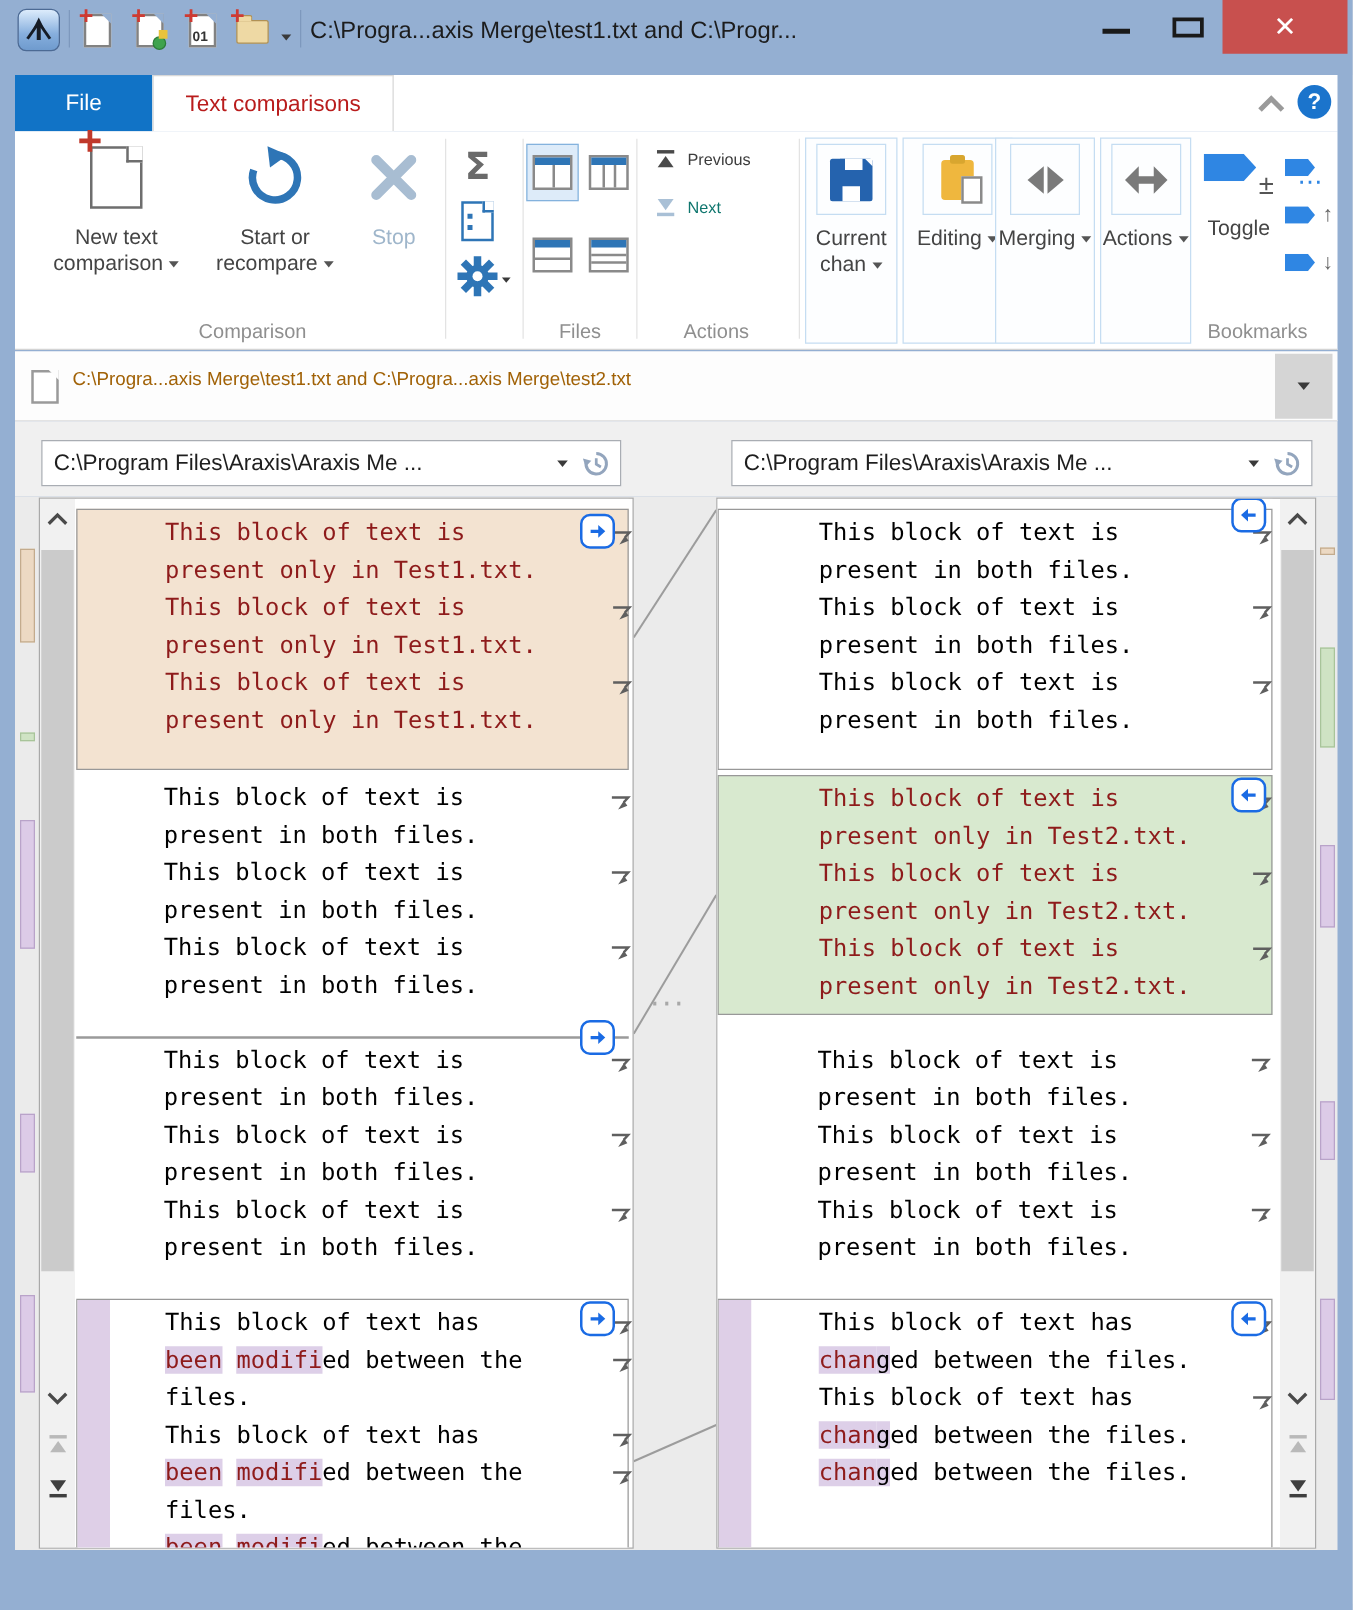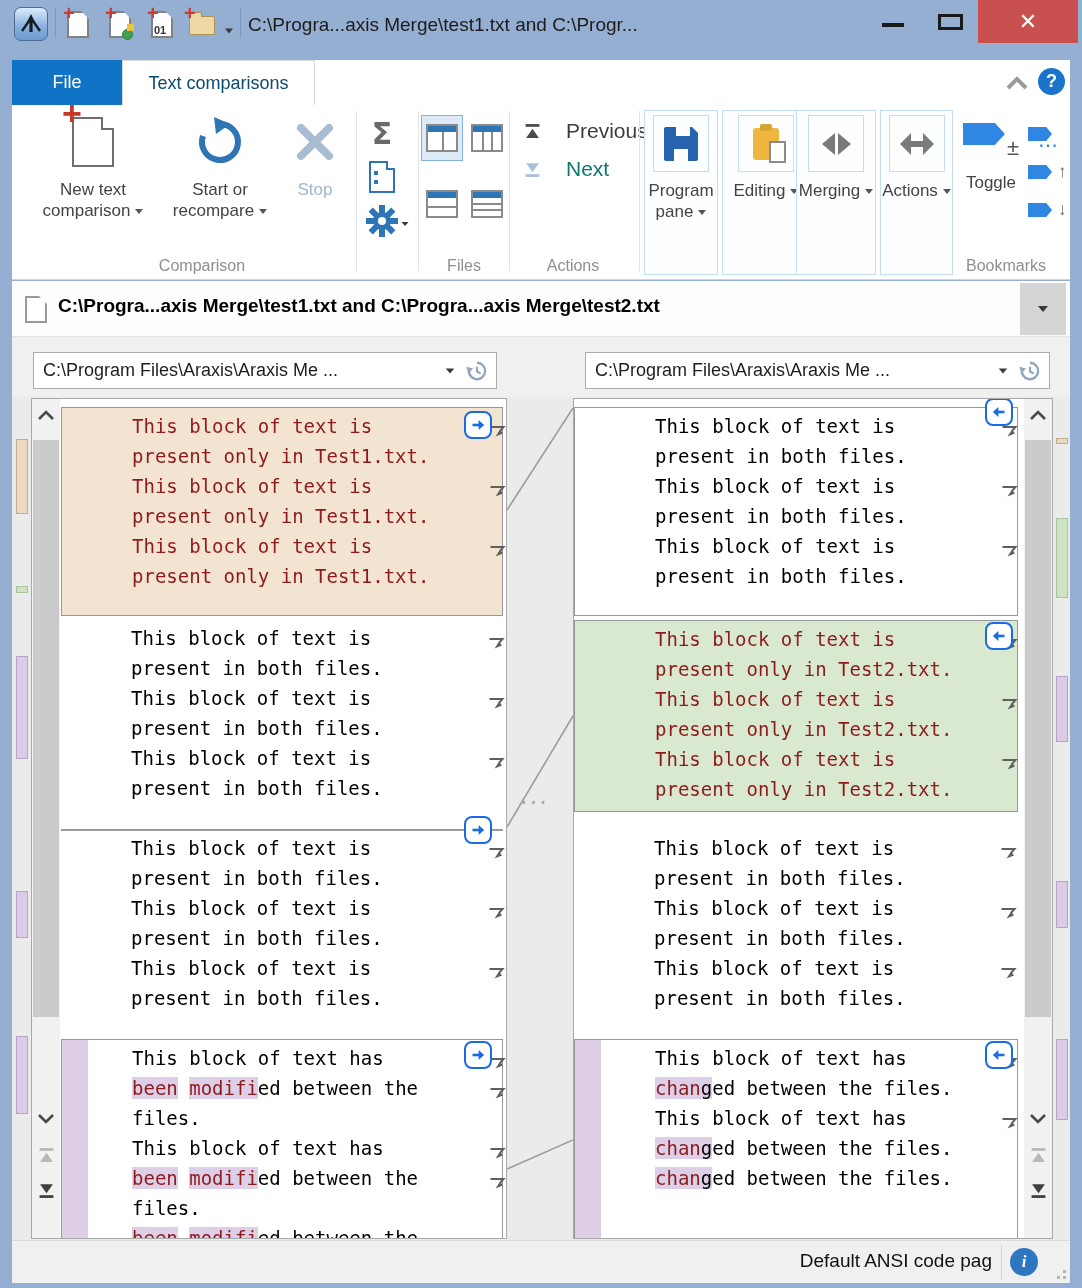--- a/index.html
+++ b/index.html
@@ -28,21 +28,21 @@
   .win-title { position:absolute; left:248px; top:14px; font-size:19px; color:#1c1c1c; white-space:nowrap; }
   .btn-min { position:absolute; left:882px; top:23px; width:22px; height:4px; background:#1a1a1a; }
   .btn-max { position:absolute; left:938px; top:14px; width:25px; height:16px; border:3px solid #1a1a1a; background:transparent; }
   .btn-close { position:absolute; left:978px; top:0; width:100px; height:43px; background:#c8504e; color:#fff;
                display:flex; align-items:center; justify-content:center; font-size:22px; }
 
   
   .tabrow { position:absolute; left:12px; top:60px; width:1058px; height:45px; background:#fff; }
   .tab-file { position:absolute; left:0; top:0; width:110px; height:45px; background:#1173c6; color:#fff;
               font-size:18px; display:flex; align-items:center; justify-content:center; }
-  .tab-active { position:absolute; left:110px; top:0; width:193px; height:45px; background:#fff; color:#0c4a6e;
+  .tab-active { position:absolute; left:110px; top:0; width:193px; height:45px; background:#fff; color:#b91c1c;
               border:1px solid #d8d8d8; border-bottom:none; font-size:18px; display:flex; align-items:center; justify-content:center; }
   .ribbon-collapse { position:absolute; left:988px; top:10px; width:34px; height:26px; display:flex; align-items:center; justify-content:center;}
   .help-btn { position:absolute; left:1026px; top:8px; width:27px; height:27px; border-radius:50%; background:#1b74cc;
               color:#fff; font-weight:bold; font-size:18px; display:flex; align-items:center; justify-content:center;}
 
   
   .ribbon { position:absolute; left:12px; top:105px; width:1058px; height:175px; background:#fff; border-bottom:1px solid #d4d4d4; }
   .grp-label { position:absolute; top:152px; font-size:16px; color:#8f8f8f; text-align:center; }
   .vsep { position:absolute; top:6px; height:160px; width:1px; background:#e3e3e3; }
   .rb-big { position:absolute; top:6px; display:flex; flex-direction:column; align-items:center; color:#444; font-size:17px; line-height:21px; text-align:center;}
@@ -63,21 +63,21 @@
   .lay-btn { position:absolute; width:42px; height:46px; display:flex; align-items:center; justify-content:center; border:1px solid transparent;}
   .lay-btn.sel { background:#ddebf9; border:1px solid #84b2dd; }
   .lay-ico { position:relative; width:32px; height:28px; border:2px solid #8a8a8a; background:#fff;}
   .lay-ico .top { position:absolute; left:0; top:0; right:0; height:6px; background:#2e75b6; }
   .lay-v1 { position:absolute; top:6px; bottom:0; left:50%; width:2px; background:#8a8a8a; }
   .lay-v31 { position:absolute; top:6px; bottom:0; left:33%; width:2px; background:#8a8a8a; }
   .lay-v32 { position:absolute; top:6px; bottom:0; left:66%; width:2px; background:#8a8a8a; }
   .lay-h1 { position:absolute; left:0; right:0; top:58%; height:2px; background:#8a8a8a; }
   .lay-h21 { position:absolute; left:0; right:0; top:45%; height:2px; background:#8a8a8a; }
   .lay-h22 { position:absolute; left:0; right:0; top:72%; height:2px; background:#8a8a8a; }
-  .chg-item { position:absolute; left:512px; display:flex; align-items:center; gap:25px; font-size:21px; color:#3d3d3d; }
+  .chg-item { position:absolute; left:512px; display:flex; align-items:center; gap:9px; font-size:13px; color:#3d3d3d; }
   .chg-item.disabled { color:#0f766e; }
   .grp-box { position:absolute; top:5px; height:165px; border:1px solid #c5ddf2; background:#fdfeff;
              display:flex; flex-direction:column; align-items:center; font-size:17px; color:#444; line-height:21px; text-align:center;}
   .grp-box .icbox { margin-top:4px; width:56px; height:57px; border:1px solid #c5ddf2; display:flex; align-items:center; justify-content:center; }
   .grp-box .bl { margin-top:8px; }
   .floppy { position:relative; width:34px; height:34px; background:#2563ae; border-radius:2px;}
   .floppy .top { position:absolute; left:8px; top:0; width:18px; height:9px; background:#fff; border-left:4px solid #2563ae; }
   .floppy .bot { position:absolute; left:10px; bottom:0; width:14px; height:12px; background:#fff; }
   .floppy .cut { position:absolute; right:0; top:0; width:0; height:0; border-left:6px solid transparent; border-top:6px solid #fdfeff; }
   .clipb { position:relative; width:26px; height:32px; background:#efb73e; border-radius:3px; }
@@ -94,21 +94,21 @@
   .pennant.sm { width:24px; height:14px; }
   .toggle-grp { position:absolute; left:944px; top:6px; width:70px; display:flex; flex-direction:column; align-items:center; font-size:17px; color:#444;}
   .pm { font-size:22px; color:#555; margin-left:44px; margin-top:-10px; }
   .bm-col { position:absolute; left:1016px; top:10px; width:50px; }
   .bm-row { display:flex; align-items:center; gap:6px; height:38px; color:#666; font-size:17px;}
   .bm-dots { color:#2f86e3; font-size:20px; letter-spacing:1px; margin-left:-20px; margin-top:22px;}
 
   
   .docbar { position:absolute; left:12px; top:281px; width:1058px; height:56px; background:#fdfdfd; border-bottom:1px solid #e3e3e3;}
   .docbar .dpage { position:absolute; left:8px; top:13px; }
-  .docbar .dtitle { position:absolute; left:46px; top:14px; font-size:19px; font-weight:bold; color:#000000; white-space:nowrap;}
+  .docbar .dtitle { position:absolute; left:46px; top:14px; font-size:15px; font-weight:normal; color:#a16207; white-space:nowrap;}
   .docbar .ddrop { position:absolute; right:4px; top:2px; width:46px; height:52px; background:#d5d5d5;
                    display:flex; align-items:center; justify-content:center;}
 
   
   .pathrow { position:absolute; left:12px; top:337px; width:1058px; height:60px; background:#f0f0f0; }
   .combo { position:absolute; top:15px; height:37px; background:#fff; border:1px solid #a9adb3; display:flex; align-items:center; }
   .combo .ctext { flex:1; padding-left:9px; font-size:18px; color:#1e1e1e; white-space:nowrap; overflow:hidden;}
   .combo .ccaret { margin:0 10px; }
   .mid-dot { position:absolute; left:527px; top:365px; width:7px; height:7px; border-radius:50%; background:#9a9a9a;}
 
@@ -325,21 +325,21 @@
     <div class="vsep" style="left:627px"></div>
 
     <div class="grp-box" style="left:632px;width:74px">
       <div class="icbox">
           <div class="floppy">
             <span class="top"></span>
             <span class="bot"></span>
             <span class="cut"></span>
           </div>
         </div>
-      <span class="bl lbl-caret">Program pane</span>
+      <span class="bl lbl-caret">Current chan</span>
     </div>
     <div class="grp-box" style="left:710px;width:88px">
       <div class="icbox">
           <div class="clipb">
             <span class="clip"></span>
             <span class="pg"></span>
           </div>
         </div>
       <span class="bl lbl-caret">Editing</span>
     </div>
@@ -686,24 +686,14 @@
     </div>
     <div class="ovstrip right" id="ov-right">
         <div class="ovm tan" style="top: 40px; height: 6px;"></div>
         <div class="ovm green" style="top: 120px; height: 80px;"></div>
         <div class="ovm " style="top: 278px; height: 66px;"></div>
         <div class="ovm " style="top: 483px; height: 47px;"></div>
         <div class="ovm " style="top: 641px; height: 81px;"></div>
       </div>
   </div>
 
-  <div class="statusbar">
-    <span class="status-text">Default ANSI code pag</span>
-    <span class="status-sep"></span>
-    <div class="info-btn">i</div>
-    <div class="grip">
-      <i style="right:0;bottom:0"></i>
-        <i style="right:6px;bottom:0"></i>
-        <i style="right:0;bottom:6px"></i>
-    </div>
-  </div>
   <div class="bottom-border"></div>
 </div>
 
 </body></html>

